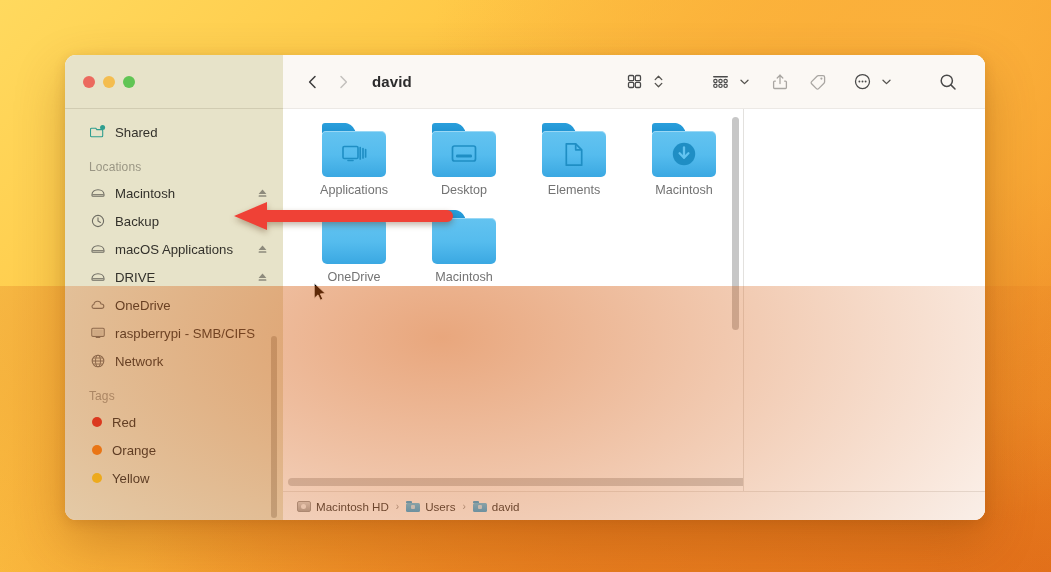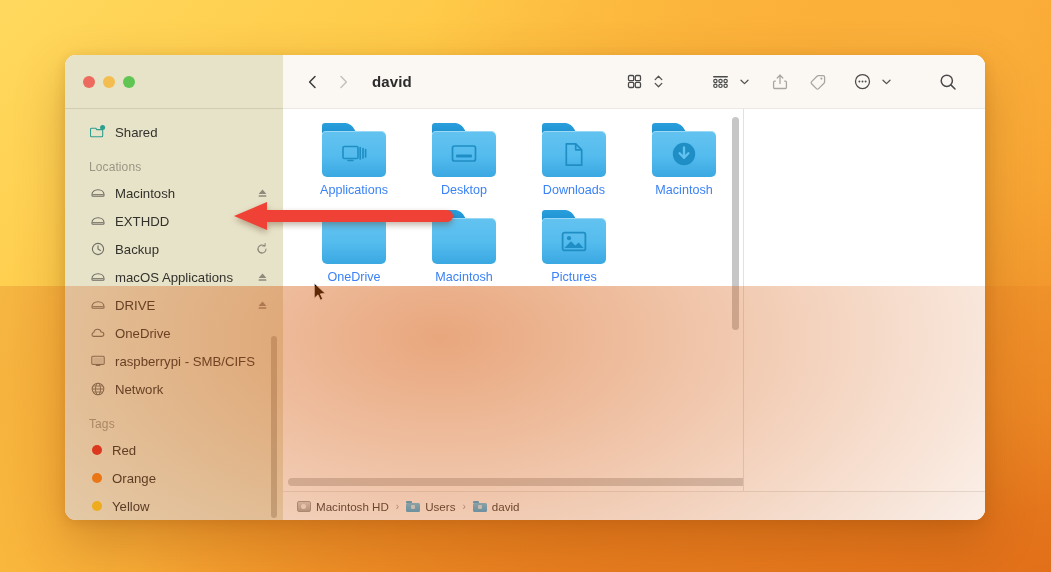--- a/index.html
+++ b/index.html
@@ -285,21 +285,21 @@
     top: 8px;
     width: 64px;
     height: 46px;
     display: flex;
     align-items: center;
     justify-content: center;
     color: #1f8ec4;
   }
   .file-name {
     font-size: 12.6px;
-    color: #3b82f6;
+    color: #737373;
     text-align: center;
     white-space: nowrap;
   }
   #content-vscroll {
     position: absolute;
     right: 4px;
     top: 8px;
     width: 7px;
     height: 213px;
     border-radius: 4px;
@@ -456,35 +456,20 @@
             </span>
             <span class="sb-label">Macintosh</span>
             <span class="sb-action">
               <svg width="13" height="13" viewBox="0 0 13 13">
                   <path d="M6.5 2.5 10.4 7H2.6z" fill="#8d8a7c"></path>
                   <rect x="2.6" y="8.3" width="7.8" height="1.5" rx="0.6" fill="#8d8a7c"></rect>
                 </svg>
             </span>
           </div>
 
-          <div class="sb-item">
-            <span class="sb-icon">
-              <svg width="16" height="16" viewBox="0 0 16 16">
-                  <path d="M2 9.6c0-2.7 2.3-4.9 6-4.9s6 2.2 6 4.9v.8c0 .5-.4.9-.9.9H2.9c-.5 0-.9-.4-.9-.9v-.8z" fill="none" stroke="#6f6d63" stroke-width="1.1"></path>
-                  <line x1="2.4" y1="9.7" x2="13.6" y2="9.7" stroke="#6f6d63" stroke-width="1"></line>
-                </svg>
-            </span>
-            <span class="sb-label">EXTHDD</span>
-            <span class="sb-action">
-              <svg width="13" height="13" viewBox="0 0 13 13">
-                  <path d="M6.5 2.5 10.4 7H2.6z" fill="#8d8a7c"></path>
-                  <rect x="2.6" y="8.3" width="7.8" height="1.5" rx="0.6" fill="#8d8a7c"></rect>
-                </svg>
-            </span>
-          </div>
 
           <div class="sb-item">
             <span class="sb-icon">
               <svg width="16" height="16" viewBox="0 0 16 16">
                   <circle cx="8" cy="8" r="5.6" fill="none" stroke="#6f6d63" stroke-width="1.1"></circle>
                   <path d="M8 4.8V8l2.4 1.5" stroke="#6f6d63" stroke-width="1.1" fill="none" stroke-linecap="round"></path>
                 </svg>
             </span>
             <span class="sb-label">Backup</span>
             <span class="sb-action">
@@ -723,21 +708,21 @@
                 <div class="folder">
                   <div class="tab"></div>
                     <div class="body"></div>
                   <div class="glyph">
                     <svg width="20" height="25" viewBox="0 0 20 25">
                         <path d="M2.3 1.8h9.4l6 6v15.4H2.3z" fill="none" stroke="currentColor" stroke-width="1.7" stroke-linejoin="round"></path>
                         <path d="M11.7 1.8v6h6" fill="none" stroke="currentColor" stroke-width="1.7" stroke-linejoin="round"></path>
                       </svg>
                   </div>
                 </div>
-                <div class="file-name">Downloads</div>
+                <div class="file-name">Elements</div>
               </div>
 
               <div class="file-cell">
                 <div class="folder">
                   <div class="tab"></div>
                     <div class="body"></div>
                   <div class="glyph">
                     <svg width="26" height="26" viewBox="0 0 26 26">
                         <circle cx="13" cy="13" r="11.2" fill="currentColor"></circle>
                         <path d="M13 6.5v10" stroke="#63c3f0" stroke-width="2.3" stroke-linecap="round"></path>
@@ -757,34 +742,20 @@
               </div>
 
               <div class="file-cell">
                 <div class="folder">
                   <div class="tab"></div>
                     <div class="body"></div>
                 </div>
                 <div class="file-name">Macintosh</div>
               </div>
 
-              <div class="file-cell">
-                <div class="folder">
-                  <div class="tab"></div>
-                    <div class="body"></div>
-                  <div class="glyph">
-                    <svg width="26" height="21" viewBox="0 0 26 21">
-                        <rect x="1.6" y="1.6" width="22.8" height="17.8" rx="2" fill="none" stroke="currentColor" stroke-width="1.8"></rect>
-                        <circle cx="8" cy="7.2" r="2.1" fill="currentColor"></circle>
-                        <path d="M3.4 17 10 10.2l4.3 4.4 3.4-3 4.9 5.4z" fill="currentColor"></path>
-                      </svg>
-                  </div>
-                </div>
-                <div class="file-name">Pictures</div>
-              </div>
 
 
             </div>
             <div id="content-vscroll"></div>
             <div id="content-hscroll"></div>
           </div>
 
           <div id="preview-pane"></div>
         </div>
 

